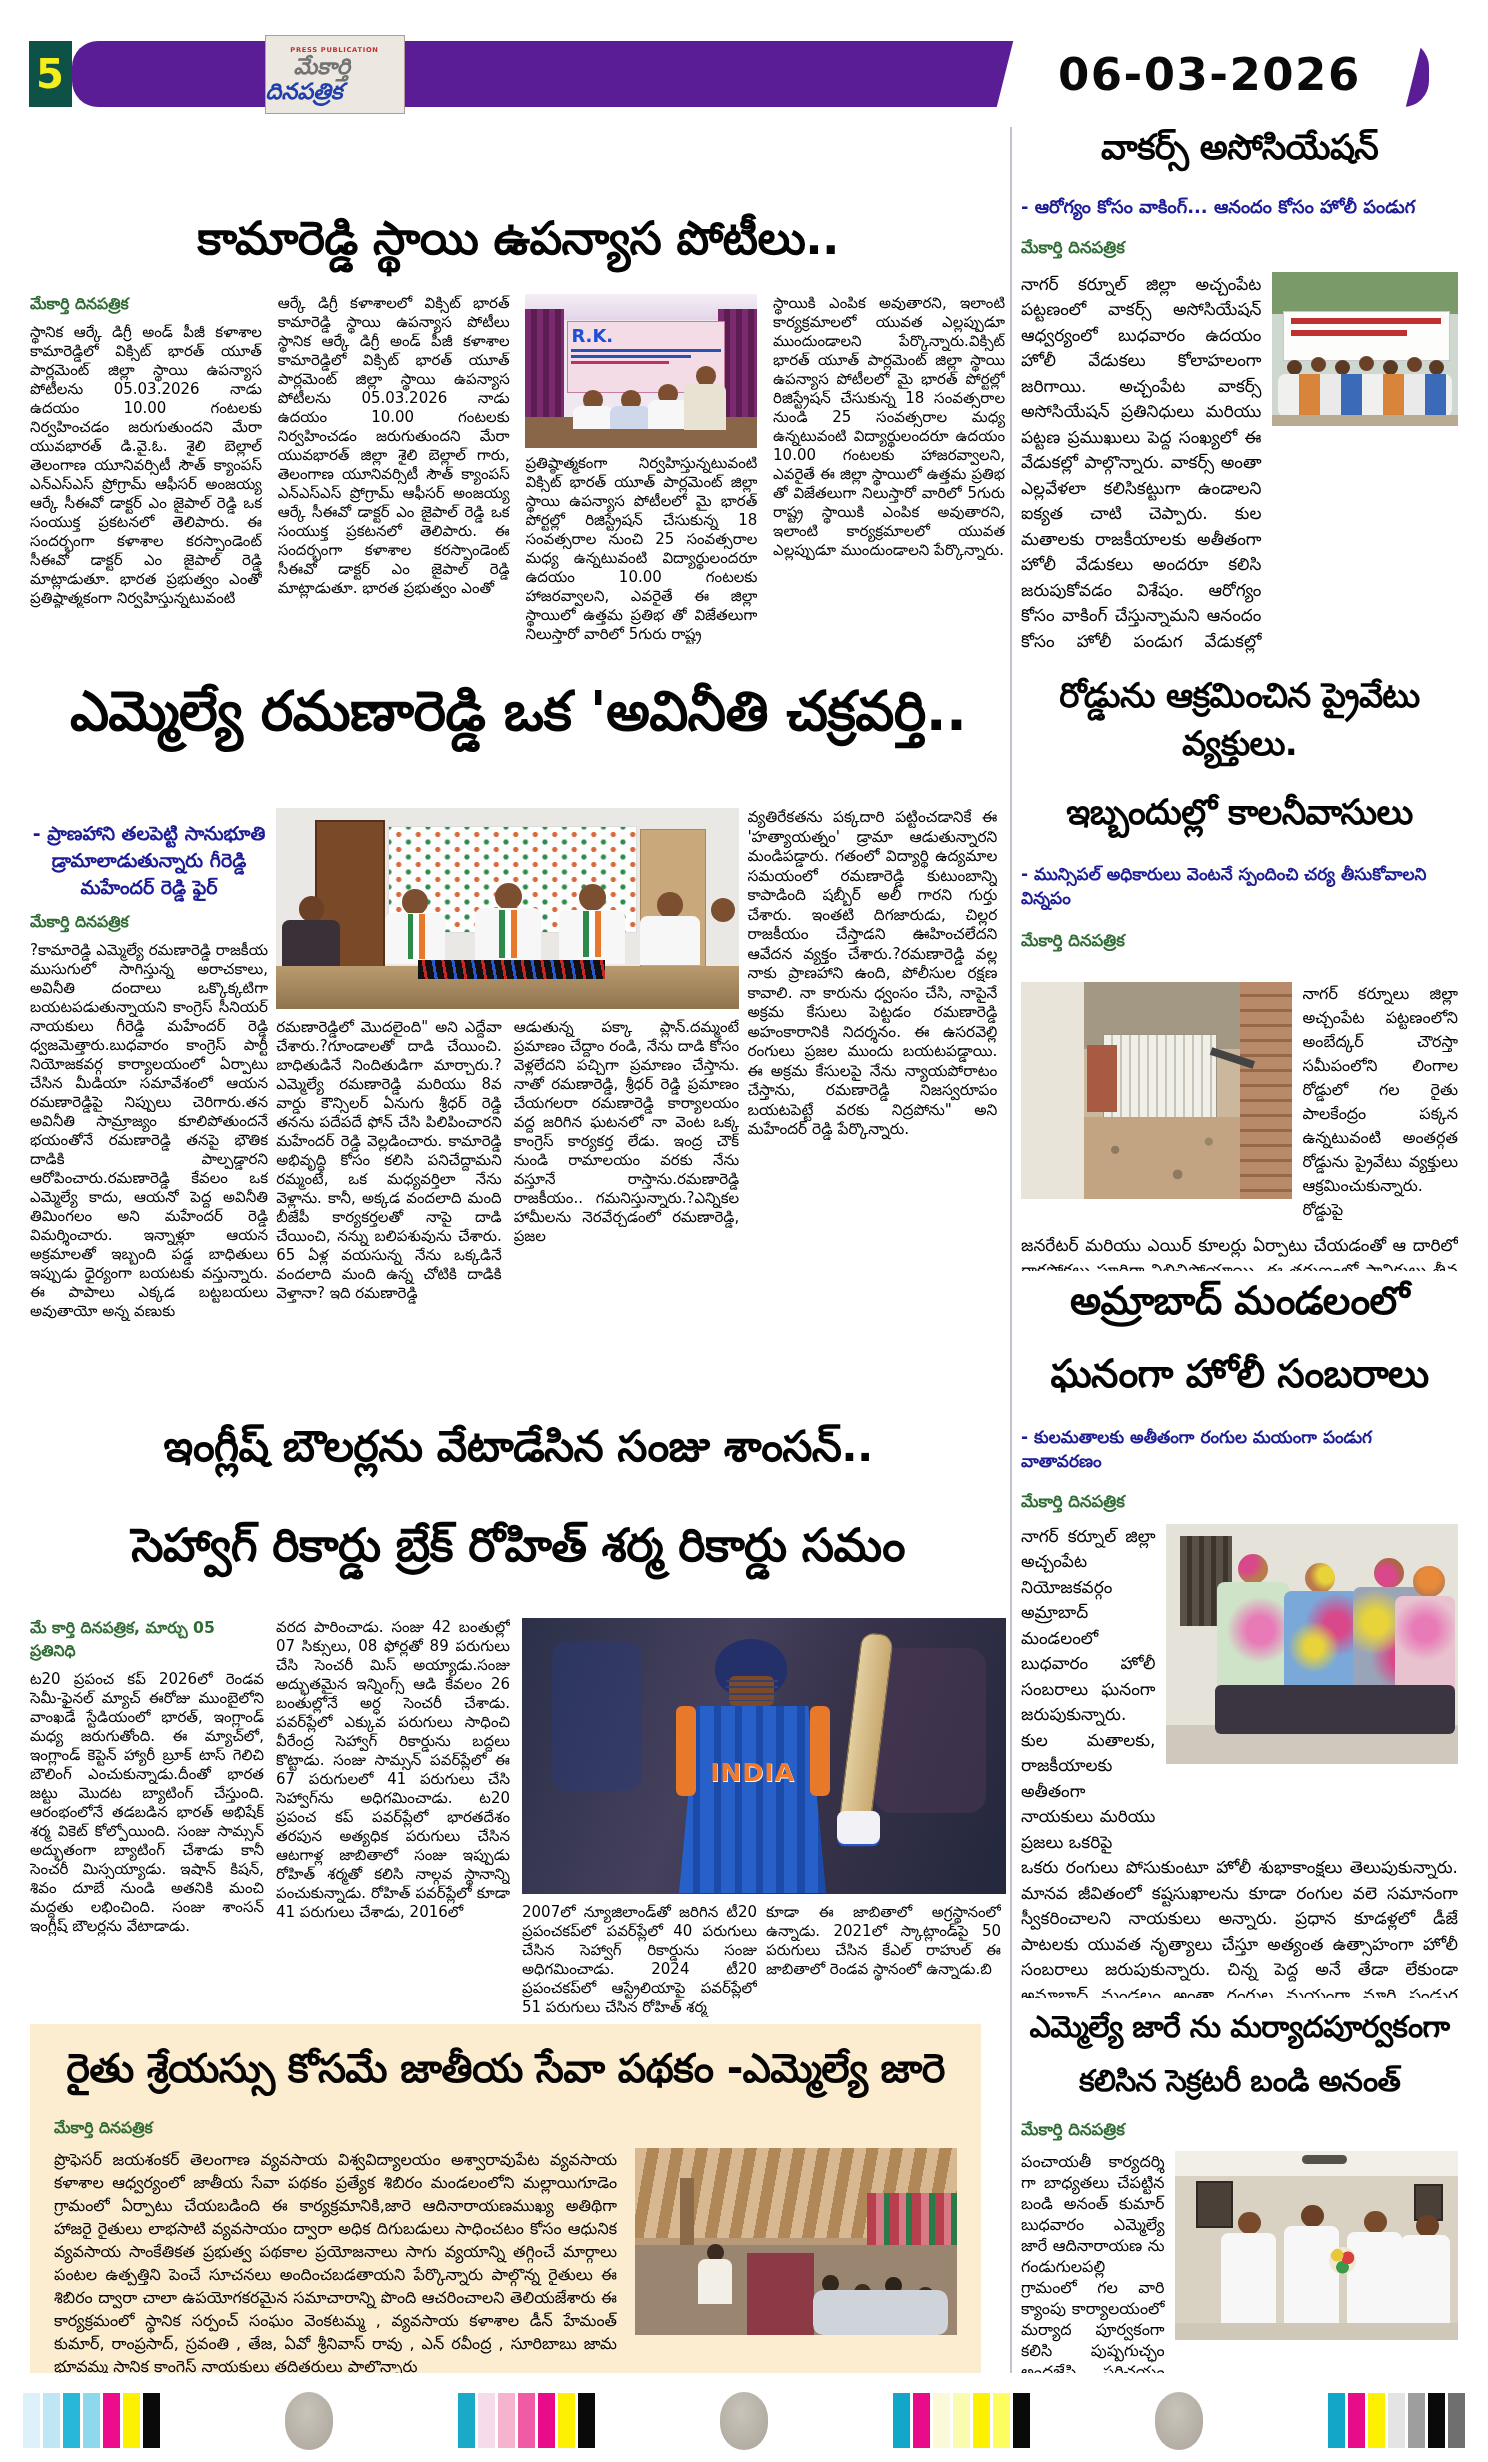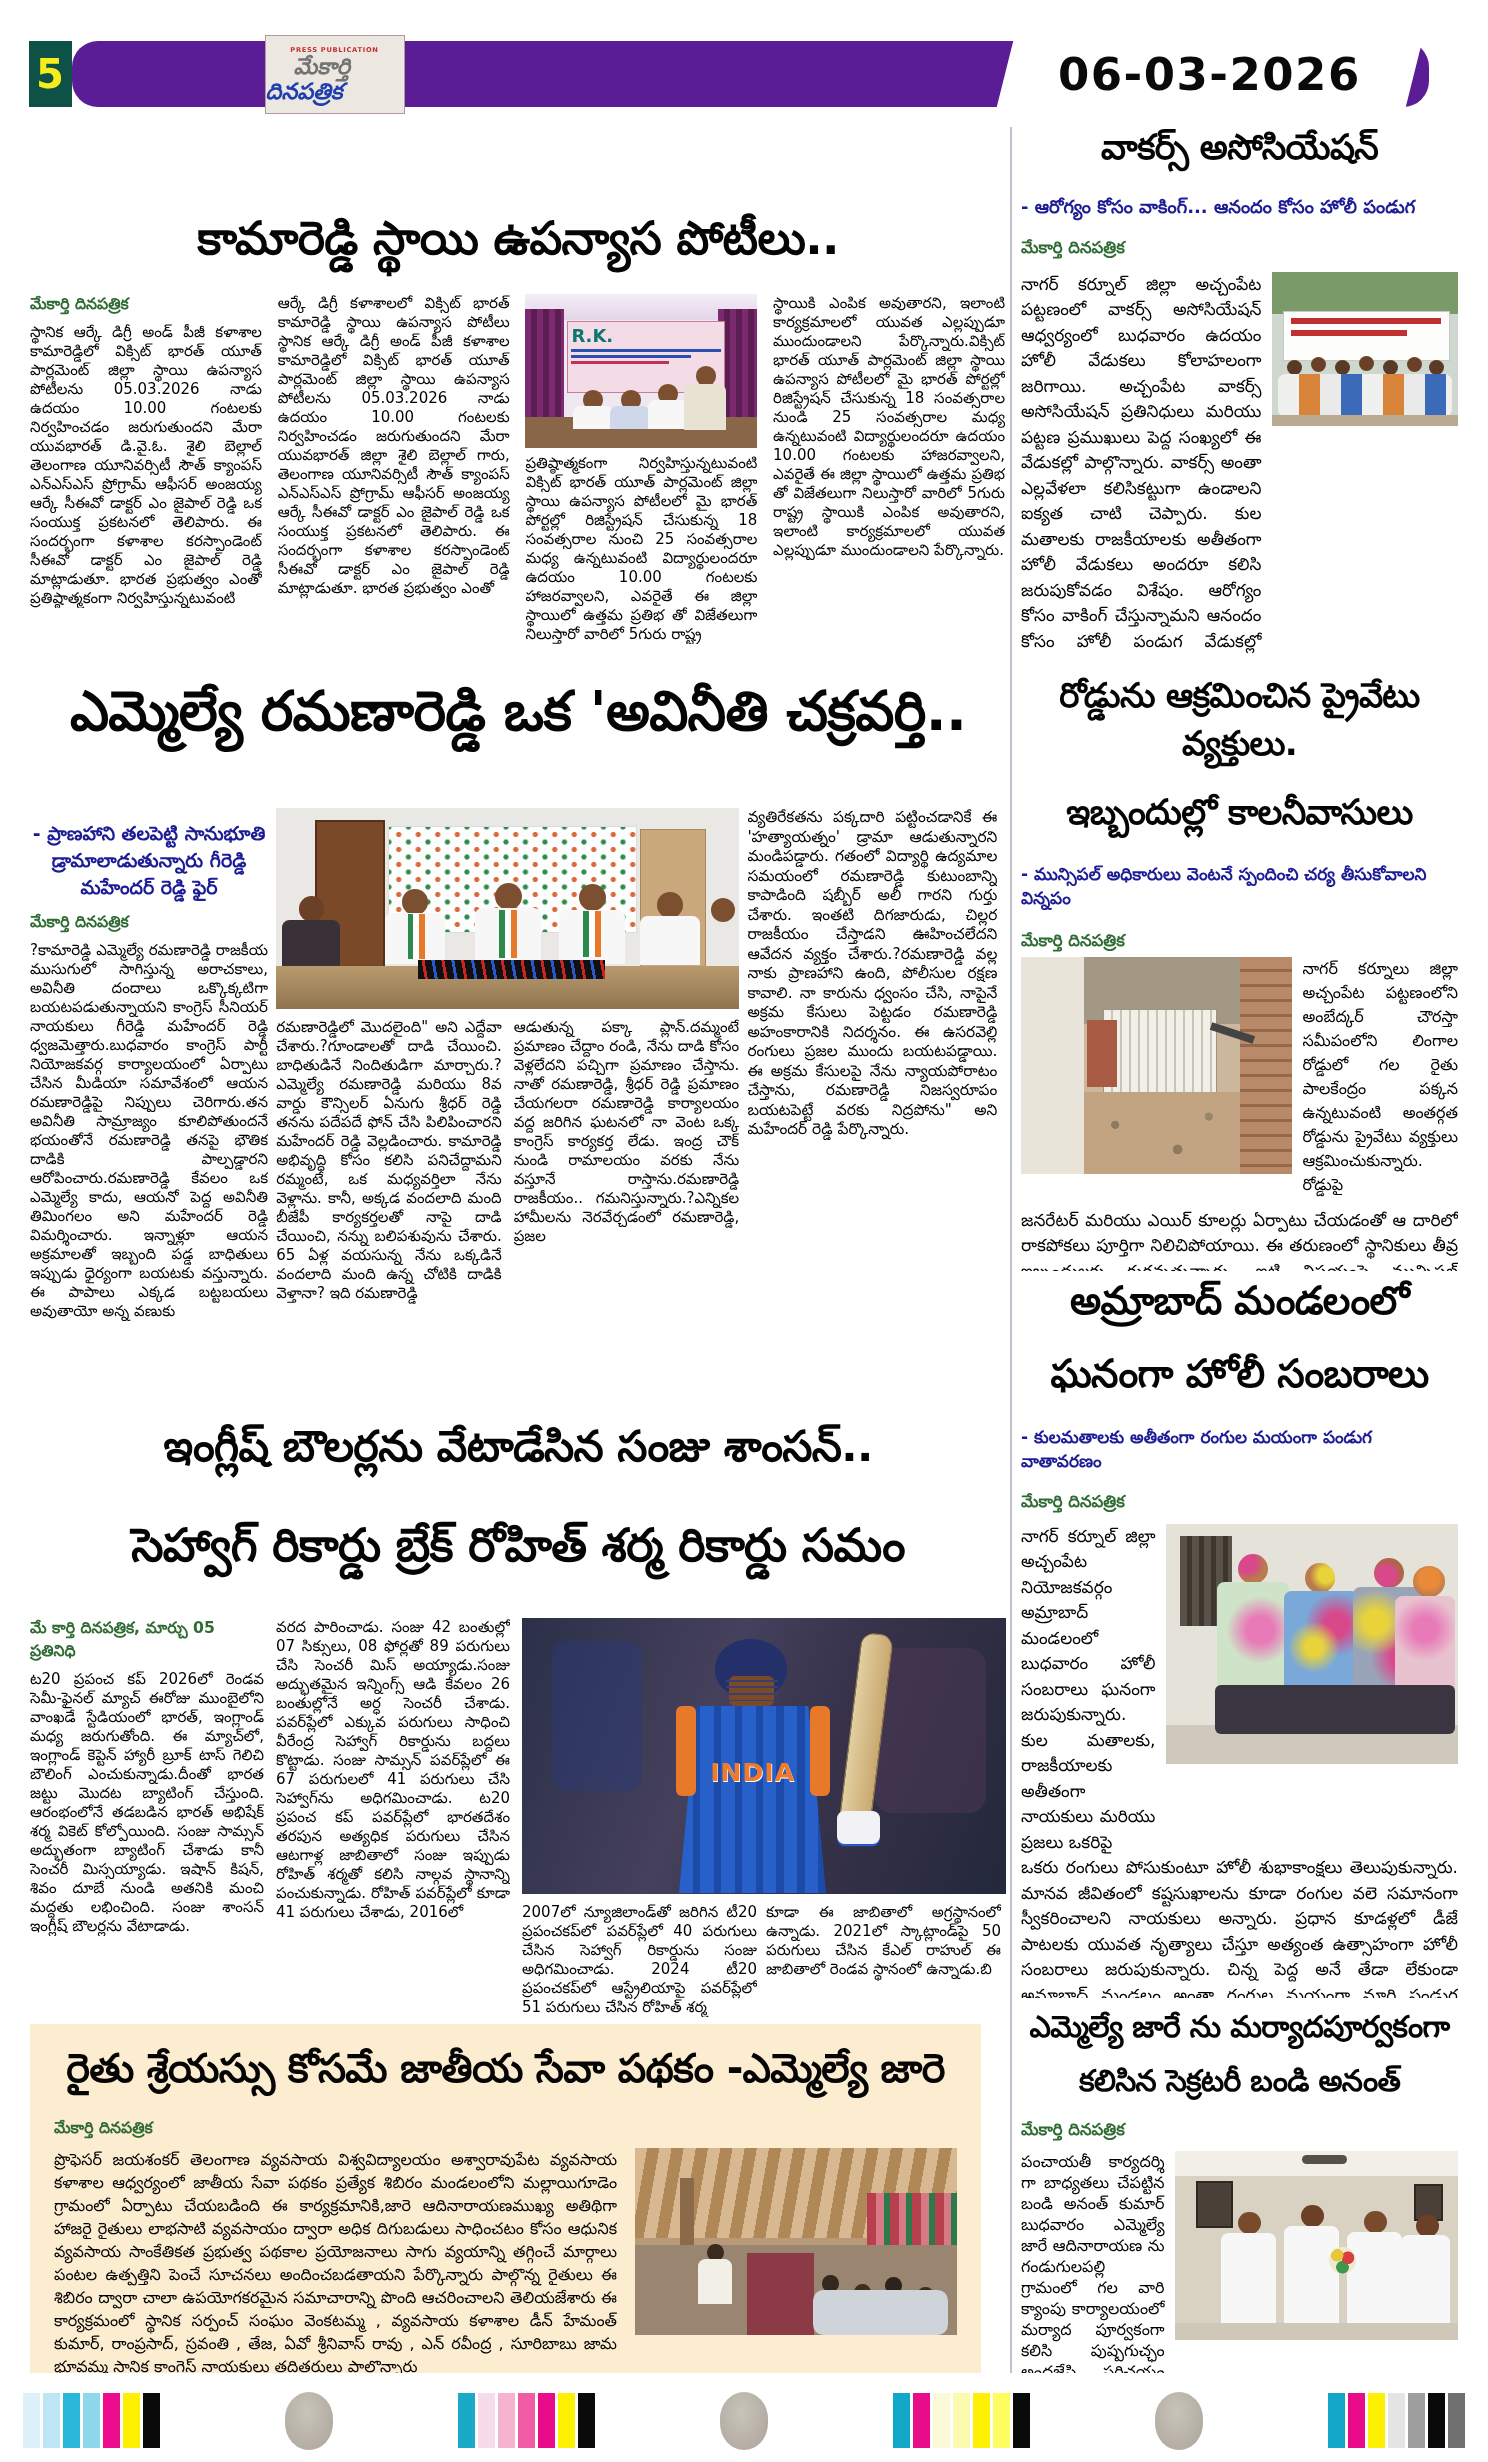--- a/index.html
+++ b/index.html
@@ -72,21 +72,21 @@
       <div class="dl" style="font-size:15.7px;margin-bottom:6px;">మేకార్తి దినపత్రిక</div>
       <div class="bd bd-l">స్థానిక ఆర్కే డిగ్రీ అండ్ పీజీ కళాశాల కామారెడ్డిలో విక్సిట్ భారత్ యూత్ పార్లమెంట్ జిల్లా స్థాయి ఉపన్యాస పోటీలను 05.03.2026 నాడు ఉదయం 10.00 గంటలకు నిర్వహించడం జరుగుతుందని మేరా యువభారత్ డి.వై.ఓ. శైలి బెల్లాల్ తెలంగాణ యూనివర్సిటీ సౌత్ క్యాంపస్ ఎన్ఎస్ఎస్ ప్రోగ్రామ్ ఆఫీసర్ అంజయ్య ఆర్కే సీఈవో డాక్టర్ ఎం జైపాల్ రెడ్డి ఒక సంయుక్త ప్రకటనలో తెలిపారు. ఈ సందర్భంగా కళాశాల కరస్పాండెంట్ సీఈవో డాక్టర్ ఎం జైపాల్ రెడ్డి మాట్లాడుతూ. భారత ప్రభుత్వం ఎంతో ప్రతిష్ఠాత్మకంగా నిర్వహిస్తున్నటువంటి</div>
     </div>
     <div class="bd bd-l" style="width:232px;height:100%;">ఆర్కే డిగ్రీ కళాశాలలో విక్సిట్ భారత్ కామారెడ్డి స్థాయి ఉపన్యాస పోటీలు స్థానిక ఆర్కే డిగ్రీ అండ్ పీజీ కళాశాల కామారెడ్డిలో విక్సిట్ భారత్ యూత్ పార్లమెంట్ జిల్లా స్థాయి ఉపన్యాస పోటీలను 05.03.2026 నాడు ఉదయం 10.00 గంటలకు నిర్వహించడం జరుగుతుందని మేరా యువభారత్ జిల్లా శైలి బెల్లాల్ గారు, తెలంగాణ యూనివర్సిటీ సౌత్ క్యాంపస్ ఎన్ఎస్ఎస్ ప్రోగ్రామ్ ఆఫీసర్ అంజయ్య ఆర్కే సీఈవో డాక్టర్ ఎం జైపాల్ రెడ్డి ఒక సంయుక్త ప్రకటనలో తెలిపారు. ఈ సందర్భంగా కళాశాల కరస్పాండెంట్ సీఈవో డాక్టర్ ఎం జైపాల్ రెడ్డి మాట్లాడుతూ. భారత ప్రభుత్వం ఎంతో</div>
     <div style="width:232px;height:100%;overflow:hidden;">
       <div class="photo" style="width:232px;height:154px;background:#efe8f0;">
         <div class="ov" style="left:0;top:0;right:0;height:25.5px;background:linear-gradient(#f4eef6,#e3d5e8);"></div>
         <div class="ov" style="left:0;top:15px;width:39px;bottom:0;background:repeating-linear-gradient(90deg,#7c2a70 0 6px,#5c1d53 6px 12px);"></div>
         <div class="ov" style="right:0;top:15px;width:39px;bottom:0;background:repeating-linear-gradient(90deg,#7c2a70 0 6px,#5c1d53 6px 12px);"></div>
         <div class="ov" style="left:42px;top:27px;width:150px;height:64px;background:#f3dce6;border:1.5px solid #c87ba0;padding:3px;">
-          <span style="color:#0f766e;font-weight:bold;font-size:18px;">R.K.</span>
+          <span style="color:#1d4ed8;font-weight:bold;font-size:18px;">R.K.</span>
           <div style="height:3px;background:#2a50b0;margin:3px 0;"></div>
           <div style="height:3px;background:#2a50b0;margin:3px 0;width:80%;"></div>
           <div style="height:3px;background:#c03060;margin:3px 0;width:65%;"></div>
         </div>
         <div class="ov" style="left:0;bottom:0;right:0;height:31.5px;background:#8a6648;"></div>
         <div class="fig-head" style="left:58px;top:96px;"></div>
         <div class="fig-torso" style="left:48px;top:112px;width:40px;height:22.5px;"></div>
         <div class="fig-head" style="left:96px;top:96px;"></div>
         <div class="fig-torso" style="left:85px;top:112px;width:40px;height:22.5px;background:#cfd8ea;"></div>
         <div class="fig-head" style="left:133px;top:90px;"></div>
@@ -215,21 +215,21 @@
       </div>
       <div class="bd bd-r">నాగర్ కర్నూల్ జిల్లా అచ్చంపేట పట్టణంలో వాకర్స్ అసోసియేషన్ ఆధ్వర్యంలో బుధవారం ఉదయం హోలీ వేడుకలు కోలాహలంగా జరిగాయి. అచ్చంపేట వాకర్స్ అసోసియేషన్ ప్రతినిధులు మరియు పట్టణ ప్రముఖులు పెద్ద సంఖ్యలో ఈ వేడుకల్లో పాల్గొన్నారు. వాకర్స్ అంతా ఎల్లవేళలా కలిసికట్టుగా ఉండాలని ఐక్యత చాటి చెప్పారు. కుల మతాలకు రాజకీయాలకు అతీతంగా హోలీ వేడుకలు అందరూ కలిసి జరుపుకోవడం విశేషం. ఆరోగ్యం కోసం వాకింగ్ చేస్తున్నామని ఆనందం కోసం హోలీ పండుగ వేడుకల్లో పాల్గొంటున్నామని వాకర్స్ అసోసియేషన్ సభ్యులు పేర్కొన్నారు. ఈ సందర్భంగా సభ్యులందరూ ఒకరిపై ఒకరు రంగులు పూసుకుంటూ హోలీ శుభాకాంక్షలు తెలుపుకున్నారు.</div>
     </div>
   </div>
 
   <div class="abs" style="left:1021px;top:675px;width:437px;height:596px;overflow:hidden;">
     <div class="hl ctr" style="font-size:34px;">రోడ్డును ఆక్రమించిన ప్రైవేటు వ్యక్తులు.</div>
     <div class="hl ctr" style="font-size:35px;margin-top:21px;">ఇబ్బందుల్లో కాలనీవాసులు</div>
     <div class="sub" style="font-size:17px;margin-top:22.5px;">- మున్సిపల్ అధికారులు వెంటనే స్పందించి చర్య తీసుకోవాలని విన్నపం</div>
     <div class="dl" style="font-size:16.5px;margin-top:19.5px;">మేకార్తి దినపత్రిక</div>
-    <div class="cols" style="gap:10.5px;margin-top:3px;">
+    <div class="cols" style="gap:10.5px;margin-top:28px;">
       <div class="photo" style="width:271px;height:217px;background:#cbb79c;">
         <div class="ov" style="left:0;top:0;width:63px;bottom:0;background:#e8e4da;"></div>
         <div class="ov" style="right:0;top:0;width:52px;bottom:0;background:repeating-linear-gradient(#b98a6a 0 12px,#96684a 12px 15px);"></div>
         <div class="ov" style="left:63px;top:0;right:52px;height:67px;background:#a39884;"></div>
         <div class="ov" style="left:82px;top:52px;width:112px;height:82px;background:#f0efe8;border:1.5px solid #9a9486;
              background-image:repeating-linear-gradient(90deg,#0000 0 7.5px,#c9c4b6 7.5px 9px);"></div>
         <div class="ov" style="left:66px;top:63px;width:30px;height:67px;background:#a85a42;"></div>
         <div class="ov" style="left:189px;top:72px;width:45px;height:7.5px;background:#444;transform:rotate(18deg);"></div>
         <div class="ov" style="left:63px;bottom:0;right:52px;height:82px;background:
              radial-gradient(circle at 20% 40%, #8d7a60 3.7px, transparent 4.5px),

